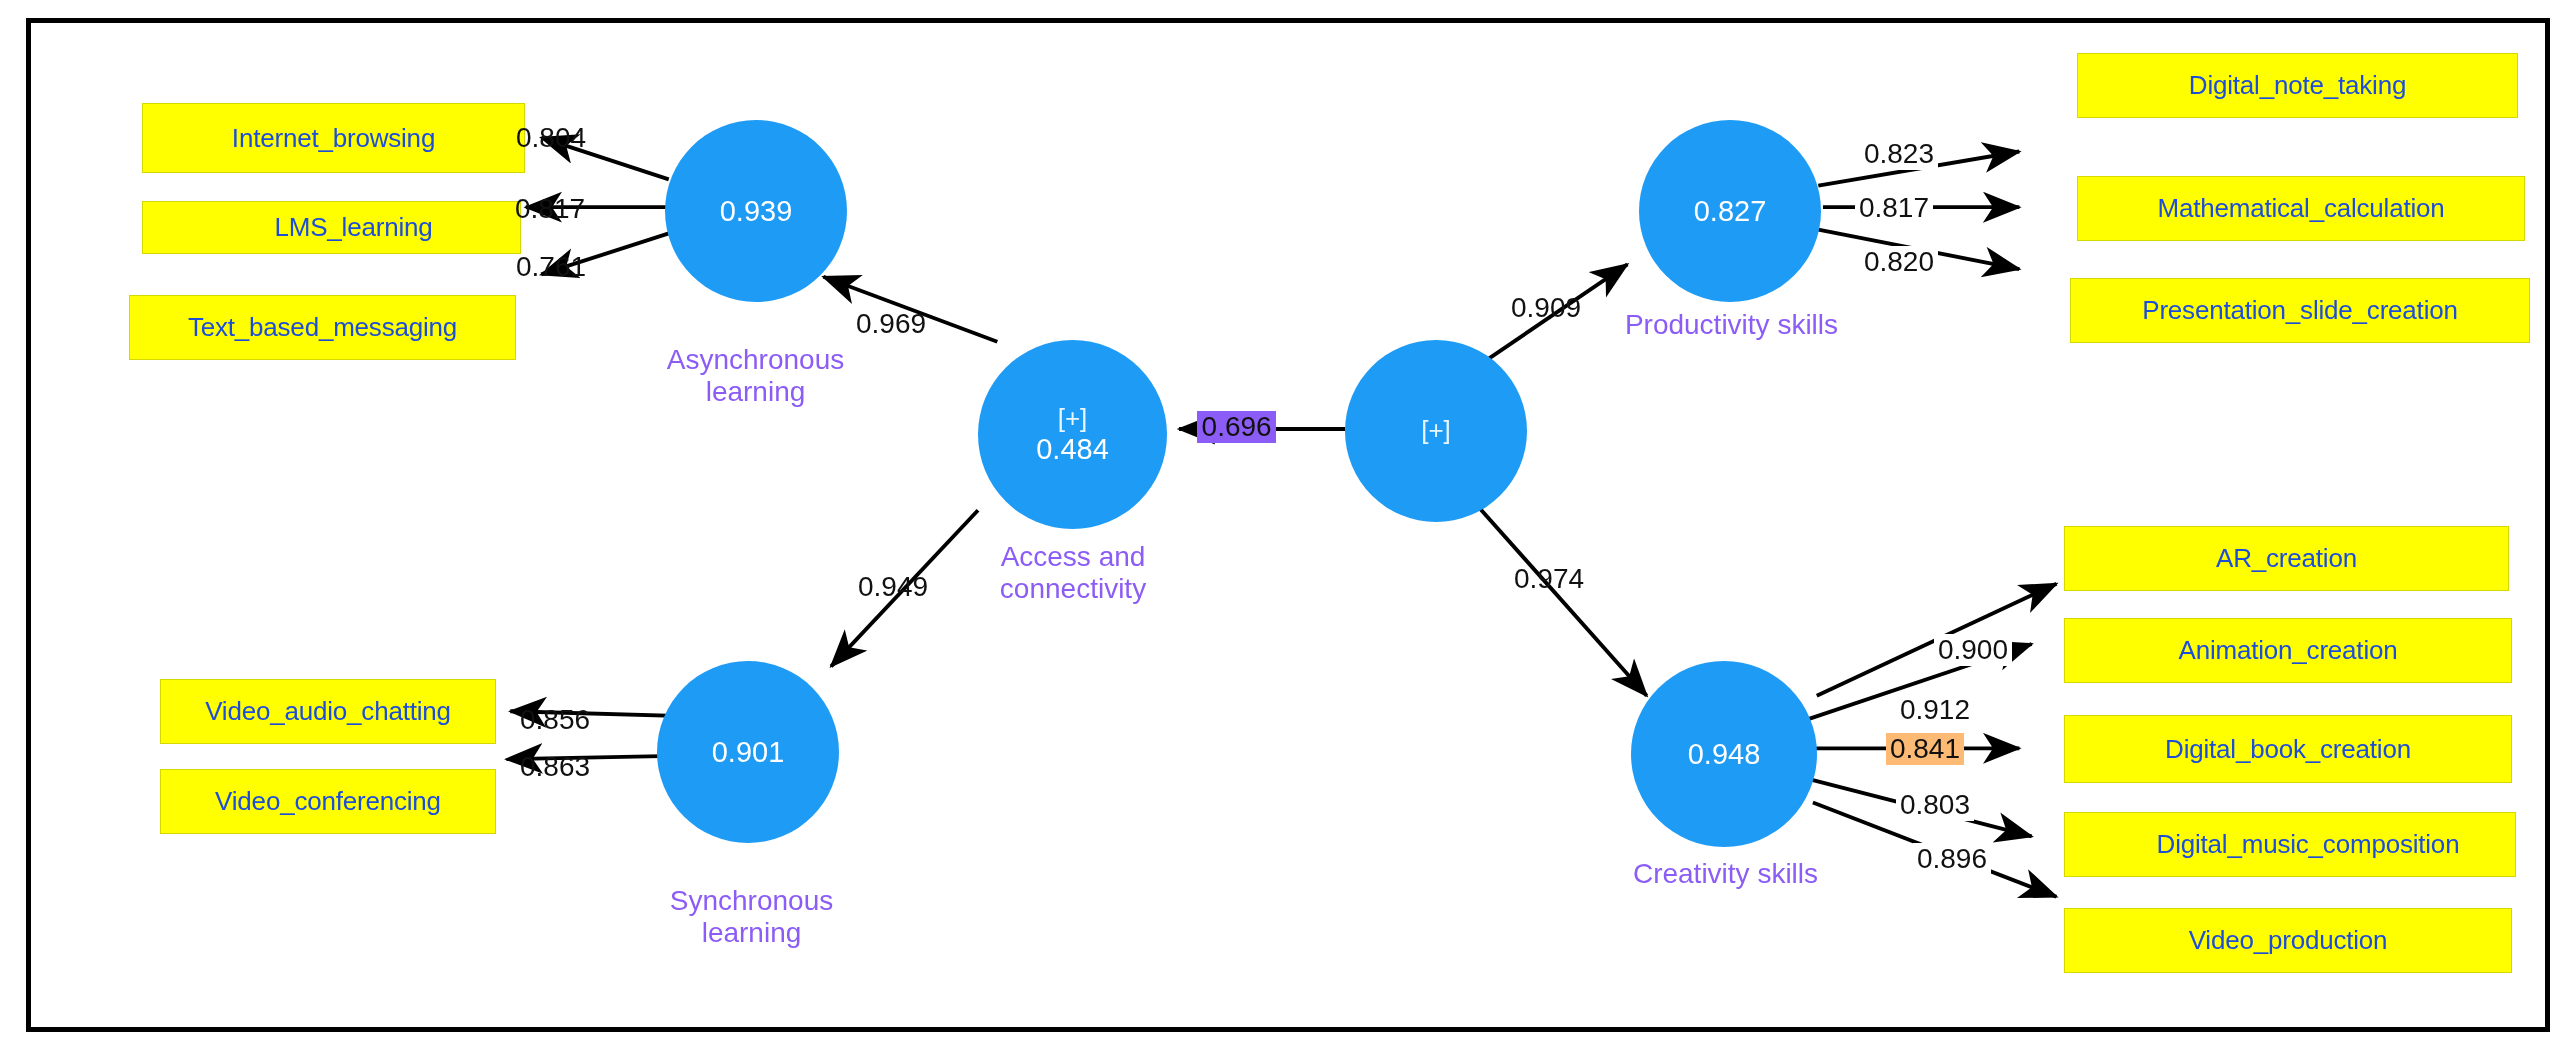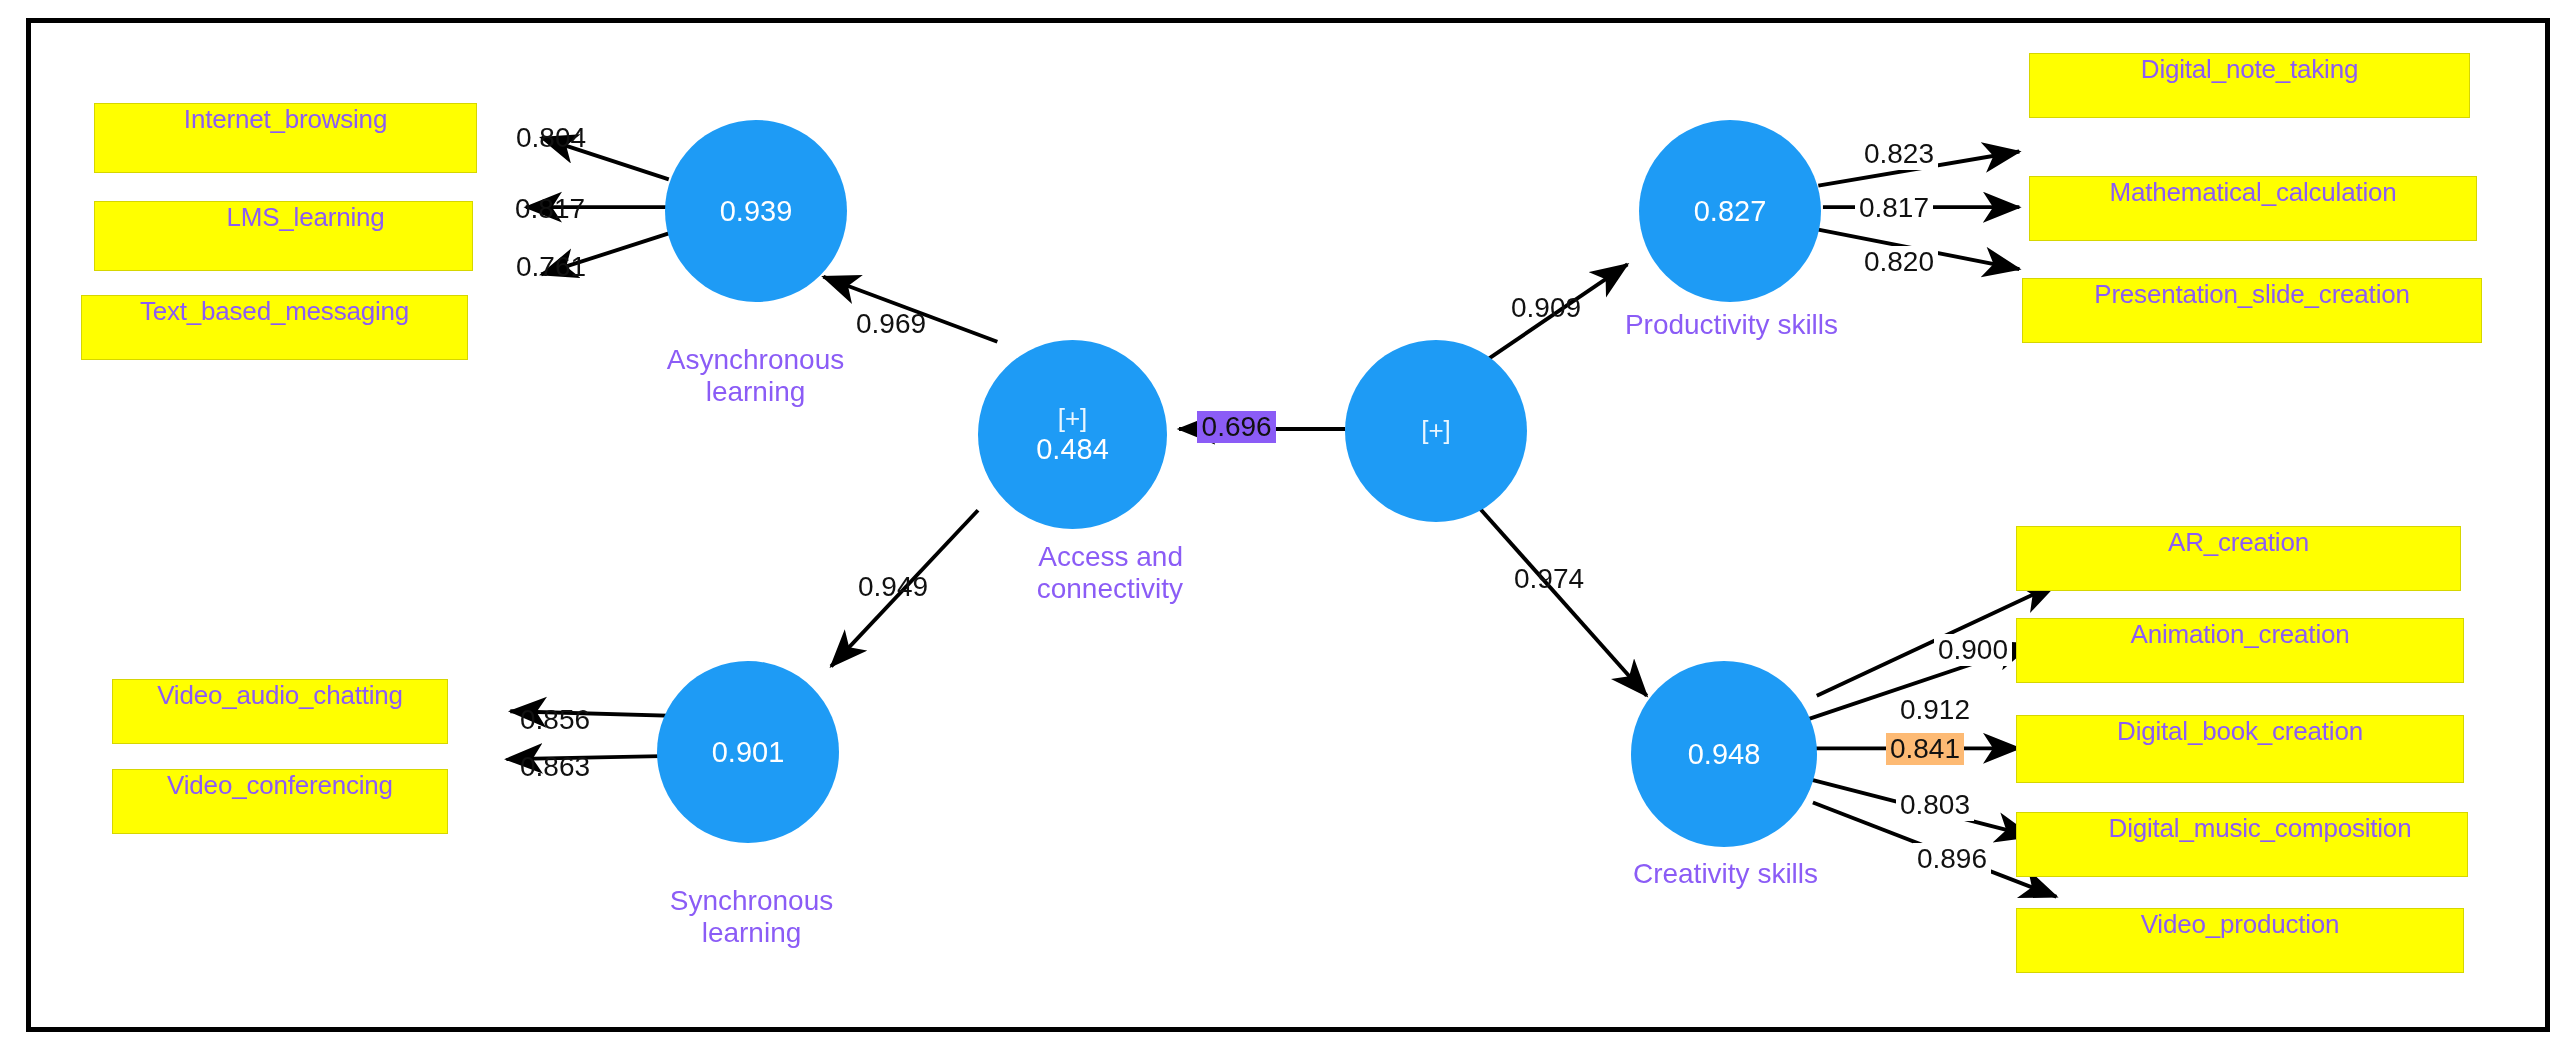--- a/index.html
+++ b/index.html
@@ -34,25 +34,27 @@
     width: 2576px;
     height: 1056px;
     pointer-events: none;
   }
   .ind-box {
     position: absolute;
     background: #ffff00;
     border: 1.5px solid #d6d600;
     box-sizing: border-box;
     display: flex;
+    align-items: center;
     justify-content: center;
     font-size: 26px;
-    color: #8b5cf6;
+    color: #1d4ed8;
     letter-spacing: -0.2px;
     white-space: nowrap;
+    margin-left: 48px;
   }
   .lv-circle {
     position: absolute;
     border-radius: 50%;
     background: #1e9bf5;
     display: flex;
     flex-direction: column;
     align-items: center;
     justify-content: center;
     color: #ffffff;
@@ -116,21 +118,21 @@
     <path d="M 2350,900 L 2660,755" stroke="#000" stroke-width="5" fill="none" marker-end="url(#ah)"></path>
     <path d="M 2340,930 L 2628,833" stroke="#000" stroke-width="5" fill="none" marker-end="url(#ah)"></path>
     <path d="M 2336,968 L 2612,968" stroke="#000" stroke-width="5" fill="none" marker-end="url(#ah)"></path>
     <path d="M 2340,1008 L 2628,1082" stroke="#000" stroke-width="5" fill="none" marker-end="url(#ah)"></path>
     <path d="M 2345,1038 L 2660,1160" stroke="#000" stroke-width="5" fill="none" marker-end="url(#ah)"></path>
   </svg>
 
   <div class="ind-box" style="left:94px; top:103px; width:383px; height:70px;">
     <span>Internet_browsing</span>
   </div>
-  <div class="ind-box" style="left:94px; top:201px; width:379px; height:70px;padding-left:44px;">
+  <div class="ind-box" style="left:94px; top:201px; width:379px; height:53px;padding-left:44px;">
     <span>LMS_learning</span>
   </div>
   <div class="ind-box" style="left:81px; top:295px; width:387px; height:65px;">
     <span>Text_based_messaging</span>
   </div>
 
   <div class="ind-box" style="left:112px; top:679px; width:336px; height:65px;">
     <span>Video_audio_chatting</span>
   </div>
   <div class="ind-box" style="left:112px; top:769px; width:336px; height:65px;">
@@ -172,21 +174,21 @@
   <div class="lv-circle" style="left:657px; top:661px; width:182px; height:182px;">
     <span>0.901</span>
   </div>
   <div class="lv-label" style="left:649px; top:885px; width:205px;">Synchronous
 learning</div>
 
   <div class="lv-circle" style="left:978px; top:340px; width:189px; height:189px;">
     <span class="plus">[+]</span>
     <span>0.484</span>
   </div>
-  <div class="lv-label" style="left:963px; top:541px; width:220px;text-align:right;">Access and
+  <div class="lv-label" style="left:963px; top:541px; width:220px;">Access and
 connectivity</div>
 
   <div class="lv-circle" style="left:1345px; top:340px; width:182px; height:182px;">
     <span class="plus">[+]</span>
   </div>
 
   <div class="lv-circle" style="left:1639px; top:120px; width:182px; height:182px;">
     <span>0.827</span>
   </div>
   <div class="lv-label" style="left:1604px; top:309px; width:255px;">Productivity skills</div>

